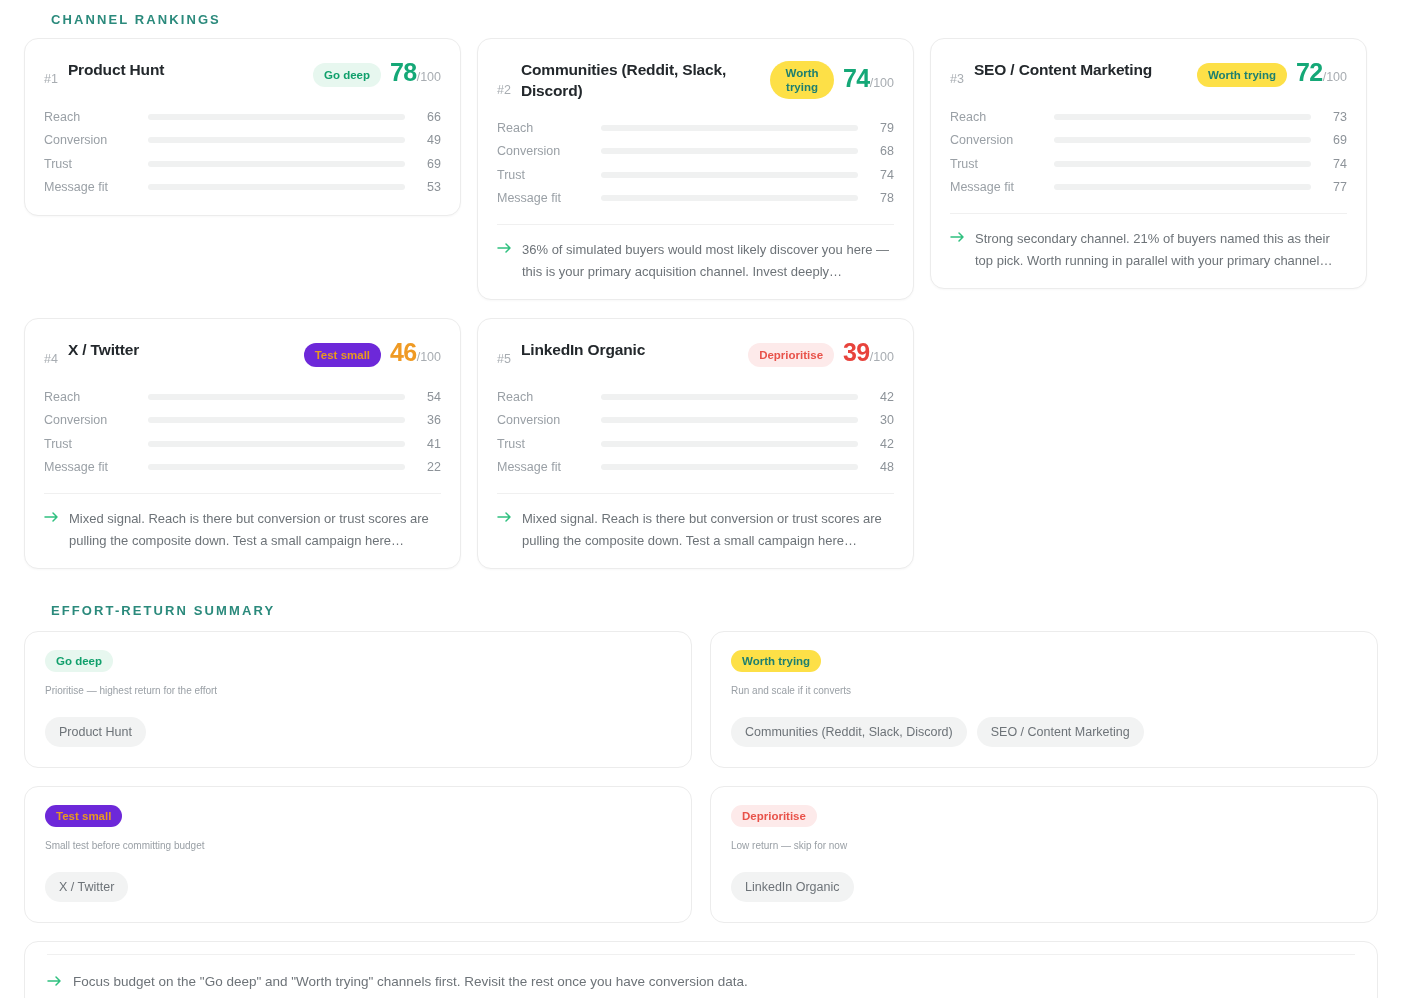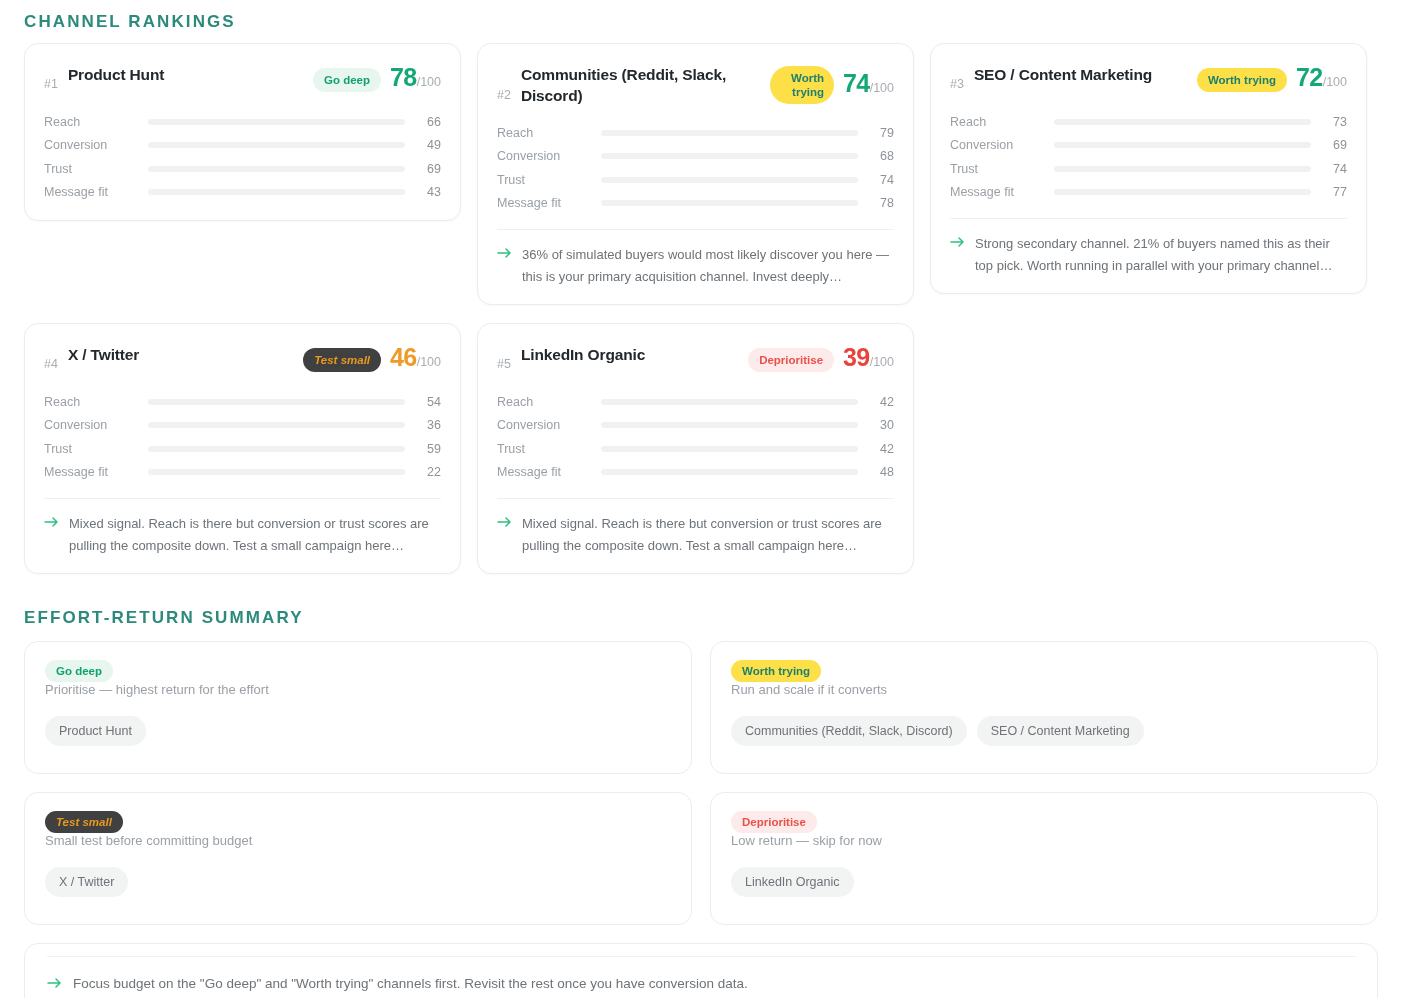--- a/index.html
+++ b/index.html
@@ -10,27 +10,28 @@
     background: #ffffff;
     font-family: "Liberation Sans", sans-serif;
     color: #2f3437;
     overflow: hidden;
   }
 
   .page { padding: 0 24px; width: 1402px; }
 
   
   .section-title {
-    font-size: 17px;
+    font-size: 13px;
     font-weight: 700;
     letter-spacing: 2.1px;
     color: #2b8a7c;
     text-transform: uppercase;
     padding-top: 12px;
     padding-bottom: 11px;
+    margin-left: 27px;
   }
   .section-title.second { padding-top: 34px; padding-bottom: 13px; }
 
   
   .cards-row {
     display: flex;
     gap: 16px;
     align-items: flex-start;
   }
   .cards-row + .cards-row { margin-top: 18px; }
@@ -80,27 +81,27 @@
   }
   .card.two-line .head-right { align-self: center; }
 
   .badge {
     font-size: 11.5px;
     font-weight: 600;
     border-radius: 999px;
     padding: 5px 11px;
     white-space: nowrap;
     line-height: 14px;
-    text-align: right;
+    text-align: center;
   }
   .badge.wrap { white-space: normal; width: 64px; padding: 5px 10px; }
 
   .badge.go-deep      { background: #e7f7ef; color: #11a06c; }
   .badge.worth-trying { background: #fde047; color: #1d7f70; }
-  .badge.test-small   { background: #404040; color: #e8991f; font-style: italic; }
+  .badge.test-small   { background: #6d28d9; color: #e8991f; }
   .badge.deprioritise { background: #fdeaea; color: #e8524a; }
 
   .score {
     font-size: 25px;
     font-weight: 700;
     letter-spacing: -0.6px;
     line-height: 26px;
     white-space: nowrap;
   }
   .score .out { font-size: 12.5px; font-weight: 500; color: #a8adb2; letter-spacing: 0; }
@@ -173,23 +174,23 @@
   .summary-row + .summary-row { margin-top: 18px; }
   .sum-card {
     flex: 1 1 0;
     border: 1px solid #ececec;
     border-radius: 14px;
     background: #fff;
     padding: 19px 20px 20px 20px;
     min-height: 133px;
   }
   .sum-desc {
-    font-size: 13px;
+    font-size: 10px;
     color: #9aa0a6;
-    margin-top: 2px;
+    margin-top: 13px;
     line-height: 18px;
   }
   .chip-row {
     display: flex;
     flex-wrap: wrap;
     gap: 10px;
     margin-top: 17px;
   }
   .chip {
     background: #f2f3f3;
@@ -252,21 +253,21 @@
           <span class="m-val">49</span>
         </div>
         <div class="metric">
           <span class="m-label">Trust</span>
           <span class="m-track"><span class="m-fill green" style="width:69%"></span></span>
           <span class="m-val">69</span>
         </div>
         <div class="metric">
           <span class="m-label">Message fit</span>
           <span class="m-track"><span class="m-fill green" style="width:83%"></span></span>
-          <span class="m-val">43</span>
+          <span class="m-val">53</span>
         </div>
       </div>
     </div>
 
     <div class="card two-line">
       <div class="card-head">
         <span class="rank">#2</span>
         <span class="chan-name">Communities (Reddit, Slack, Discord)</span>
         <span class="head-right">
           <span class="badge worth-trying wrap">Worth trying</span>
@@ -366,21 +367,21 @@
           <span class="m-val">54</span>
         </div>
         <div class="metric">
           <span class="m-label">Conversion</span>
           <span class="m-track"><span class="m-fill red" style="width:36%"></span></span>
           <span class="m-val">36</span>
         </div>
         <div class="metric">
           <span class="m-label">Trust</span>
           <span class="m-track"><span class="m-fill orange" style="width:41%"></span></span>
-          <span class="m-val">59</span>
+          <span class="m-val">41</span>
         </div>
         <div class="metric">
           <span class="m-label">Message fit</span>
           <span class="m-track"><span class="m-fill orange" style="width:53%"></span></span>
           <span class="m-val">22</span>
         </div>
       </div>
       <div class="card-note">
         <span class="arrow-icon">
           <svg width="15" height="12" viewBox="0 0 15 12" fill="none">

